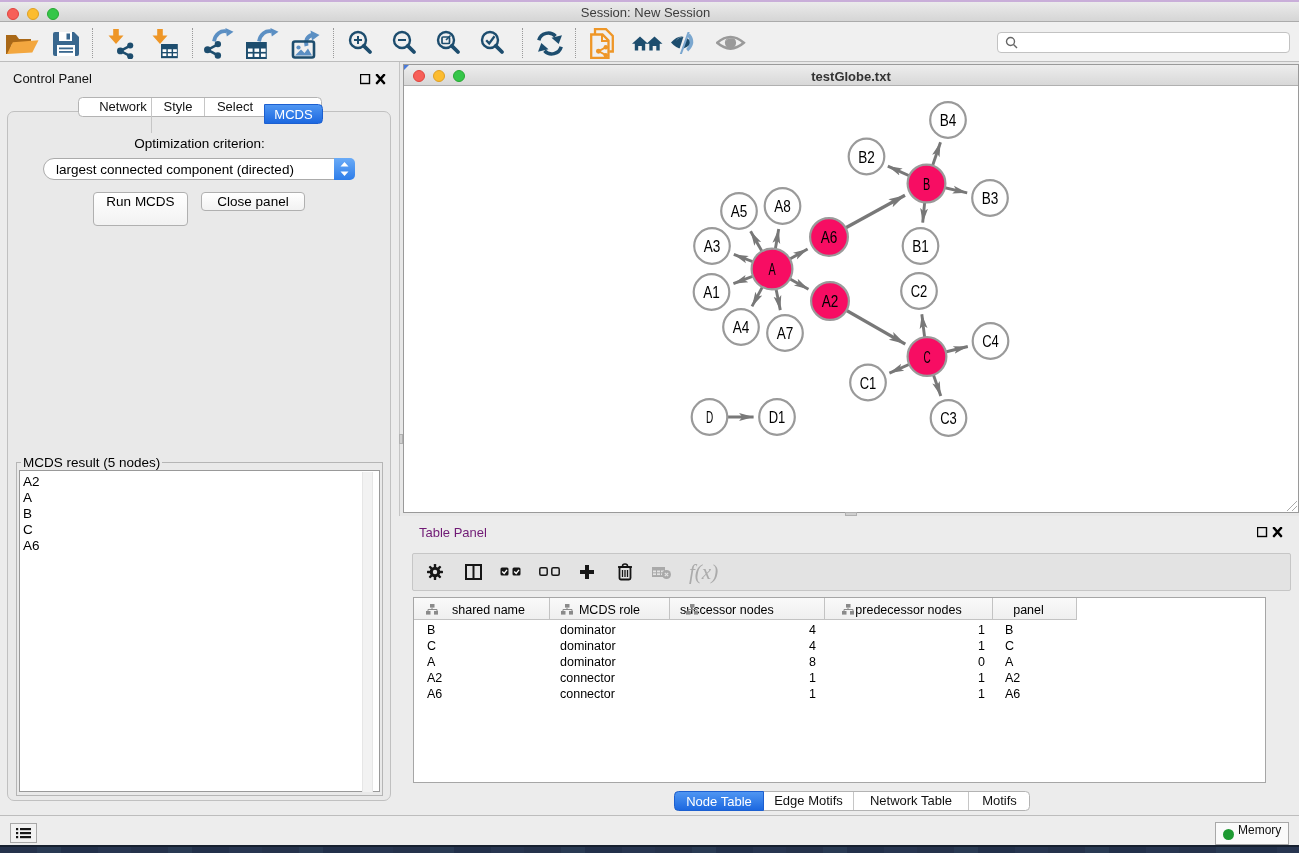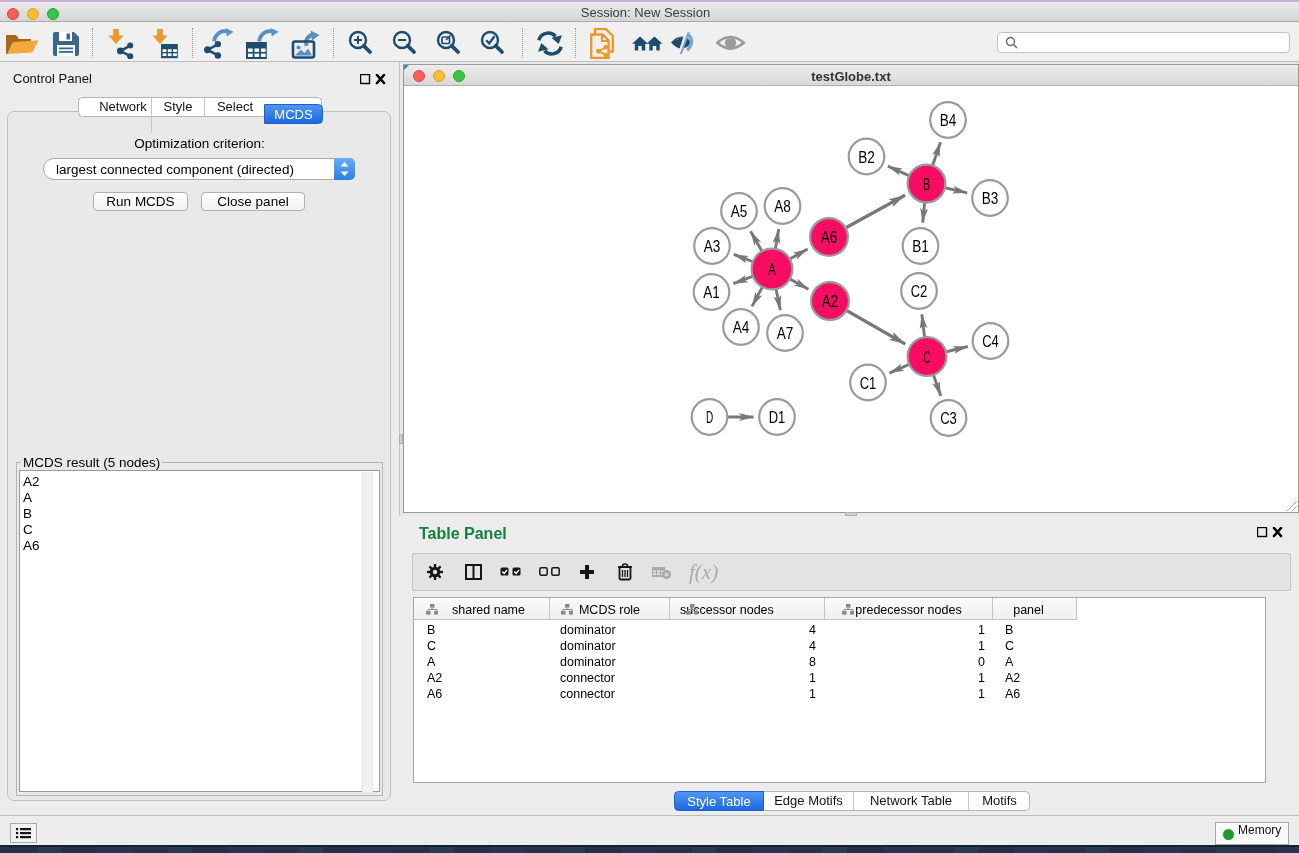--- a/index.html
+++ b/index.html
@@ -188,21 +188,21 @@
 
 <div class="abs" style="left:0;top:136px;width:399px;text-align:center;font-size:13.5px;color:#000;">Optimization criterion:</div>
 <div class="abs" style="left:43px;top:158px;width:312px;height:22px;background:#fff;border:1px solid #ababab;border-radius:11px;">
   <div style="font-size:13.5px;color:#000;padding:3px 0 0 12px;">largest connected component (directed)</div>
   <div class="abs" style="right:-1px;top:-1px;width:21px;height:22px;background:linear-gradient(#6aabf7,#2e7de9);border-radius:0 5px 5px 0;">
     <svg width="21" height="22">
         <path d="M10.5 4 l4 4.5 h-8 z M10.5 18 l4 -4.5 h-8 z" fill="#fff"></path>
       </svg>
   </div>
 </div>
-<div class="abs" style="left:93px;top:192px;width:95px;height:19px;background:linear-gradient(#ffffff,#f2f2f2);border:1px solid #b0b0b0;border-radius:4px;text-align:center;font-size:13.5px;line-height:18px;color:#000;">Run MCDS</div>
+<div class="abs" style="left:93px;top:192px;width:95px;height:34px;background:linear-gradient(#ffffff,#f2f2f2);border:1px solid #b0b0b0;border-radius:4px;text-align:center;font-size:13.5px;line-height:18px;color:#000;">Run MCDS</div>
 <div class="abs" style="left:201px;top:192px;width:104px;height:19px;background:linear-gradient(#ffffff,#f2f2f2);border:1px solid #b0b0b0;border-radius:4px;text-align:center;font-size:13.5px;line-height:18px;color:#000;">Close panel</div>
 <fieldset class="abs" style="left:16px;top:455px;width:367px;height:341px;border:1px solid #b5b5b5;border-radius:0;">
   <legend style="font-size:13.5px;color:#000;margin-left:4px;padding:0 2px;">MCDS result (5 nodes)</legend>
 </fieldset>
 <div class="abs" style="left:19px;top:470px;width:361px;height:322px;background:#fff;border:1px solid #999;">
   <div style="font-size:13.5px;color:#000;padding:3px 0 0 3px;line-height:15.9px;">A2<br>A<br>B<br>C<br>A6</div>
   <div class="abs" style="right:6px;top:1px;width:11px;height:320px;background:#f2f2f2;border-left:1px solid #e6e6e6;border-right:1px solid #e6e6e6;"></div>
 </div>
 
 <div class="abs" style="left:399px;top:62px;width:900px;height:454px;background:#e8e8e8;border-left:1px solid #c4c4c4;"></div>
@@ -285,21 +285,21 @@
     <text x="305.5" y="337.4" text-anchor="middle" font-size="16.2px" textLength="7.2" lengthAdjust="spacingAndGlyphs" fill="#000">D</text>
     <text x="373.0" y="337.4" text-anchor="middle" font-size="16.2px" textLength="16.6" lengthAdjust="spacingAndGlyphs" fill="#000">D1</text>
   </svg>
 <svg class="abs" style="left:1286px;top:500px" width="12" height="12">
     <path d="M11 1 L1 11 M11 6 L6 11" stroke="#aaa" stroke-width="1"></path>
   </svg>
 <div class="abs" style="left:399px;top:434px;width:4px;height:10px;background:#cfcfcf;border:1px solid #b0b0b0;"></div>
 <div class="abs" style="left:845px;top:512px;width:12px;height:4px;background:#cfcfcf;border:1px solid #b0b0b0;"></div>
 
 <div class="abs" style="left:399px;top:516px;width:900px;height:299px;background:#ececec;"></div>
-<div class="abs" style="left:419px;top:525px;font-size:16px;color:#15803d;font-weight:bold;">Table Panel</div>
+<div class="abs" style="left:419px;top:525px;font-size:13px;color:#701a75;">Table Panel</div>
 <svg class="abs" style="left:1257px;top:527px" width="26" height="11">
     <rect x="0.5" y="0.5" width="9" height="9" fill="none" stroke="#000" stroke-width="1.4"></rect>
     <path d="M17 1 L24 9 M24 1 L17 9" stroke="#000" stroke-width="2.6" stroke-linecap="round"></path>
   </svg>
 <div class="abs" style="left:412px;top:553px;width:879px;height:38px;background:#e3e3e3;border:1px solid #c6c6c6;border-radius:2px;"></div>
 <svg class="abs" style="left:427px;top:564px" width="16" height="16" viewBox="0 0 16 16">
     <g fill="#161616">
       <circle cx="8" cy="8" r="5.3"></circle>
       <rect x="6.8" y="0" width="2.4" height="3.2" rx="0.6" transform="rotate(0 8 8)"></rect>
       <rect x="6.8" y="0" width="2.4" height="3.2" rx="0.6" transform="rotate(45 8 8)"></rect>
@@ -442,21 +442,21 @@
     <div class="abs" style="left:0;top:87px;width:878px;height:16px;font-size:12.5px;">
       <span class="abs" style="left:13px;top:2px;">A6</span>
       <span class="abs" style="left:146px;top:2px;">connector</span>
       <span class="abs" style="left:256px;top:2px;width:146px;text-align:right;">1</span>
       <span class="abs" style="left:411px;top:2px;width:160px;text-align:right;">1</span>
       <span class="abs" style="left:591px;top:2px;">A6</span>
     </div>
 </div>
 
 <div class="abs" style="left:674px;top:791px;width:356px;height:20px;background:#fff;border:1px solid #b3b3b3;border-radius:4.5px;font-size:13px;color:#111;">
- <div class="abs" style="left:-1px;top:-1px;width:90px;height:20px;line-height:19px;text-align:center;background:linear-gradient(#4f96f2,#1c68e0);color:#fff;border-radius:4.5px 0 0 4.5px;border:1px solid #1c5fd0;">Style Table</div>
+ <div class="abs" style="left:-1px;top:-1px;width:90px;height:20px;line-height:19px;text-align:center;background:linear-gradient(#4f96f2,#1c68e0);color:#fff;border-radius:4.5px 0 0 4.5px;border:1px solid #1c5fd0;">Node Table</div>
  <div class="abs" style="left:89px;top:0;width:90px;height:18px;line-height:18px;text-align:center;border-right:1px solid #c6c6c6;">Edge Motifs</div>
  <div class="abs" style="left:179px;top:0;width:115px;height:18px;line-height:18px;text-align:center;border-right:1px solid #c6c6c6;">Network Table</div>
  <div class="abs" style="left:294px;top:0;width:61px;height:18px;line-height:18px;text-align:center;">Motifs</div>
 </div>
 
 <div class="abs" style="left:0;top:815px;width:1299px;height:30px;background:#ededed;border-top:1px solid #bdbdbd;"></div>
 <div class="abs" style="left:10px;top:823px;width:27px;height:20px;background:#f2f2f2;border:1px solid #a8a8a8;">
  <svg width="25" height="18" style="position:absolute;left:0;top:0">
       <g fill="#161616">
         <rect x="5" y="4" width="2.2" height="2.2"></rect>

